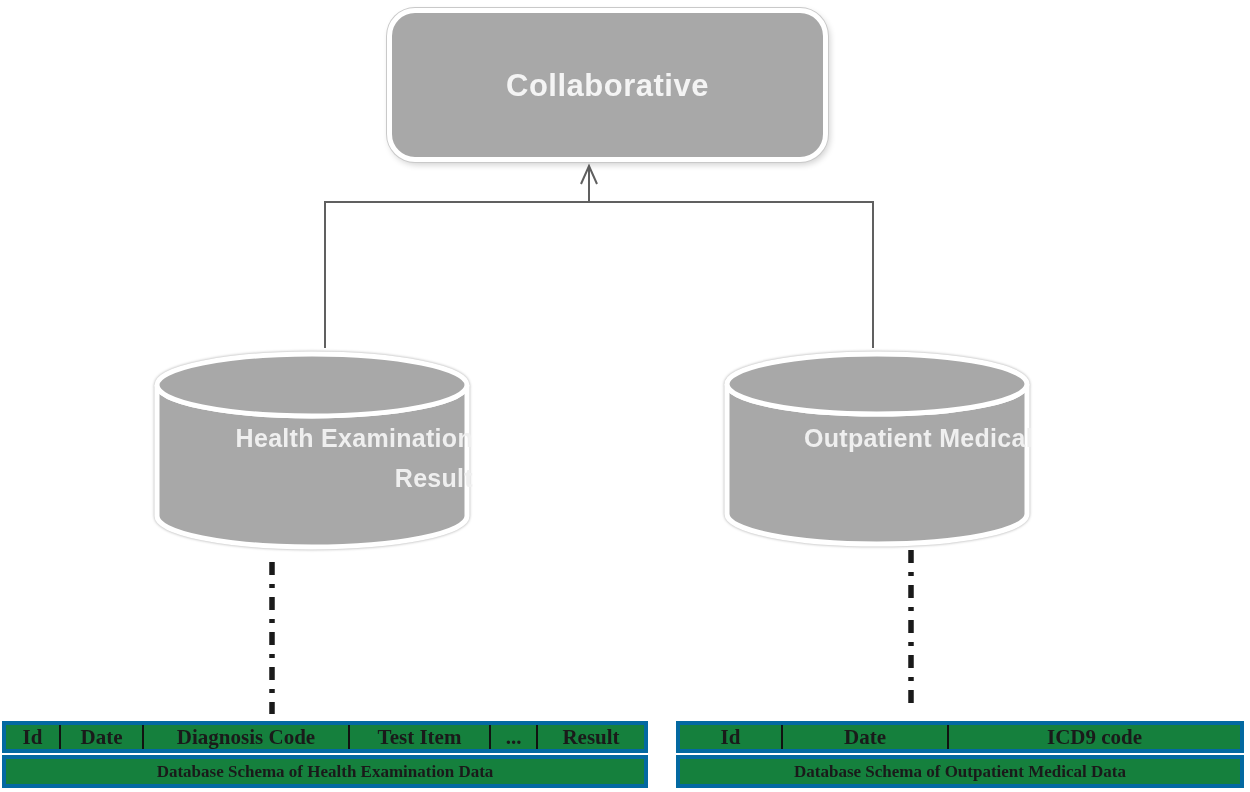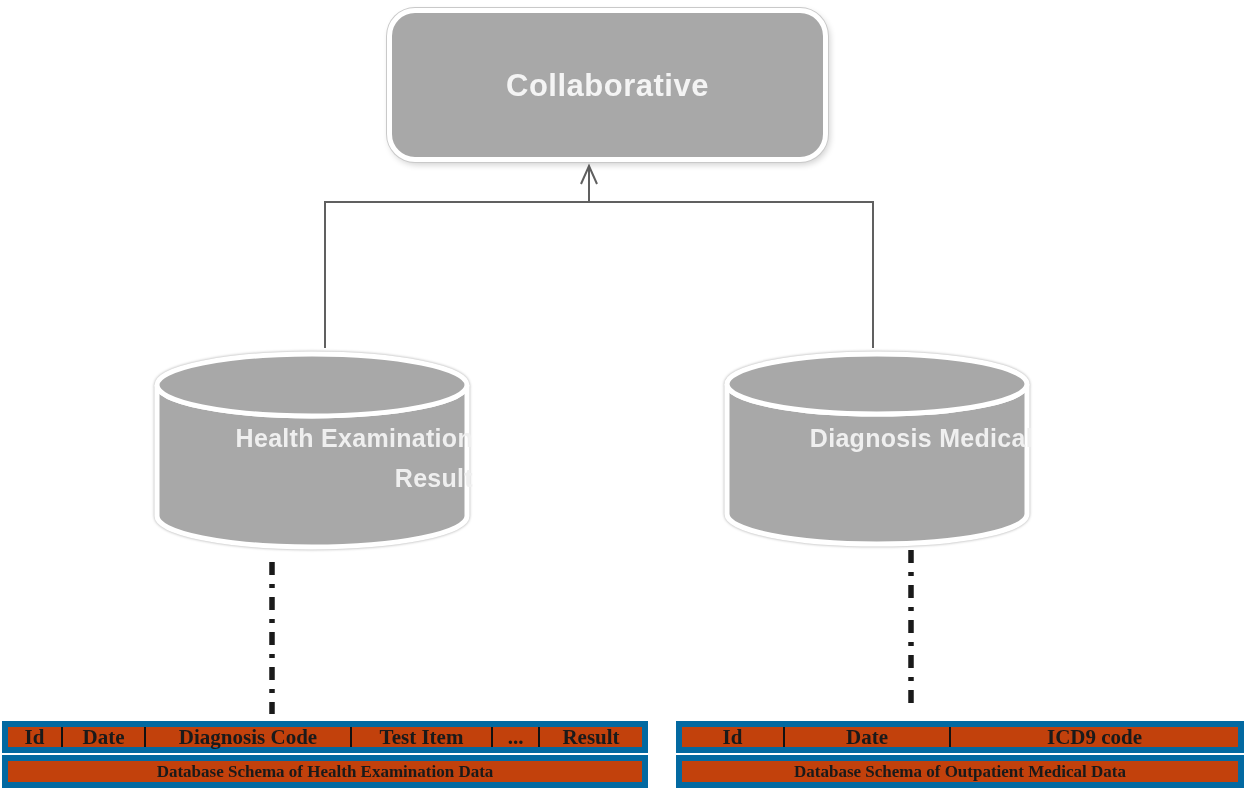--- a/index.html
+++ b/index.html
@@ -41,21 +41,21 @@
     line-height:40px;letter-spacing:0.3px;
   }
 
   
   .schema{
     position:absolute;z-index:2;
     font-family:"Liberation Serif", serif;font-weight:bold;color:#1a1a1a;
   }
   .schema-row{
     display:flex;align-items:stretch;
-    background:#c2410c;border:6px solid #0369a1;
+    background:#15803d;border:4px solid #0369a1;
     box-sizing:border-box;height:32px;
   }
   .schema-row.caption-row{margin-top:2px;height:33px;align-items:center;justify-content:center;}
   .cell{
     display:flex;align-items:center;justify-content:center;
     border-right:2px solid #111111;box-sizing:border-box;
     font-size:21px;white-space:nowrap;
   }
   .cell:last-child{border-right:none;flex:1 1 auto;}
   .caption-text{font-size:17px;white-space:nowrap;}
@@ -93,21 +93,21 @@
       <div>Result</div>
     </div>
   </div>
 
   <div class="cyl" style="left:721px;top:350px;width:312px;height:200px;">
     <svg width="312" height="200" viewBox="0 0 312 200">
       <path class="cyl-shape" d="M6,34 L6,164 A150 30 0 0 0 306,164 L306,34 A150 30 0 0 1 6,34 Z"></path>
       <ellipse class="cyl-shape" cx="156" cy="34" rx="150" ry="30"></ellipse>
     </svg>
     <div class="cyl-label">
-      <div>Diagnosis Medical</div>
+      <div>Outpatient Medical</div>
     </div>
   </div>
 
   <div class="schema" style="left:2px;top:721px;width:646px;">
     <div class="schema-row header-row">
       <div class="cell lt0">Id</div>
       <div class="cell lt1">Date</div>
       <div class="cell lt2">Diagnosis Code</div>
       <div class="cell lt3">Test Item</div>
       <div class="cell lt4">...</div>

